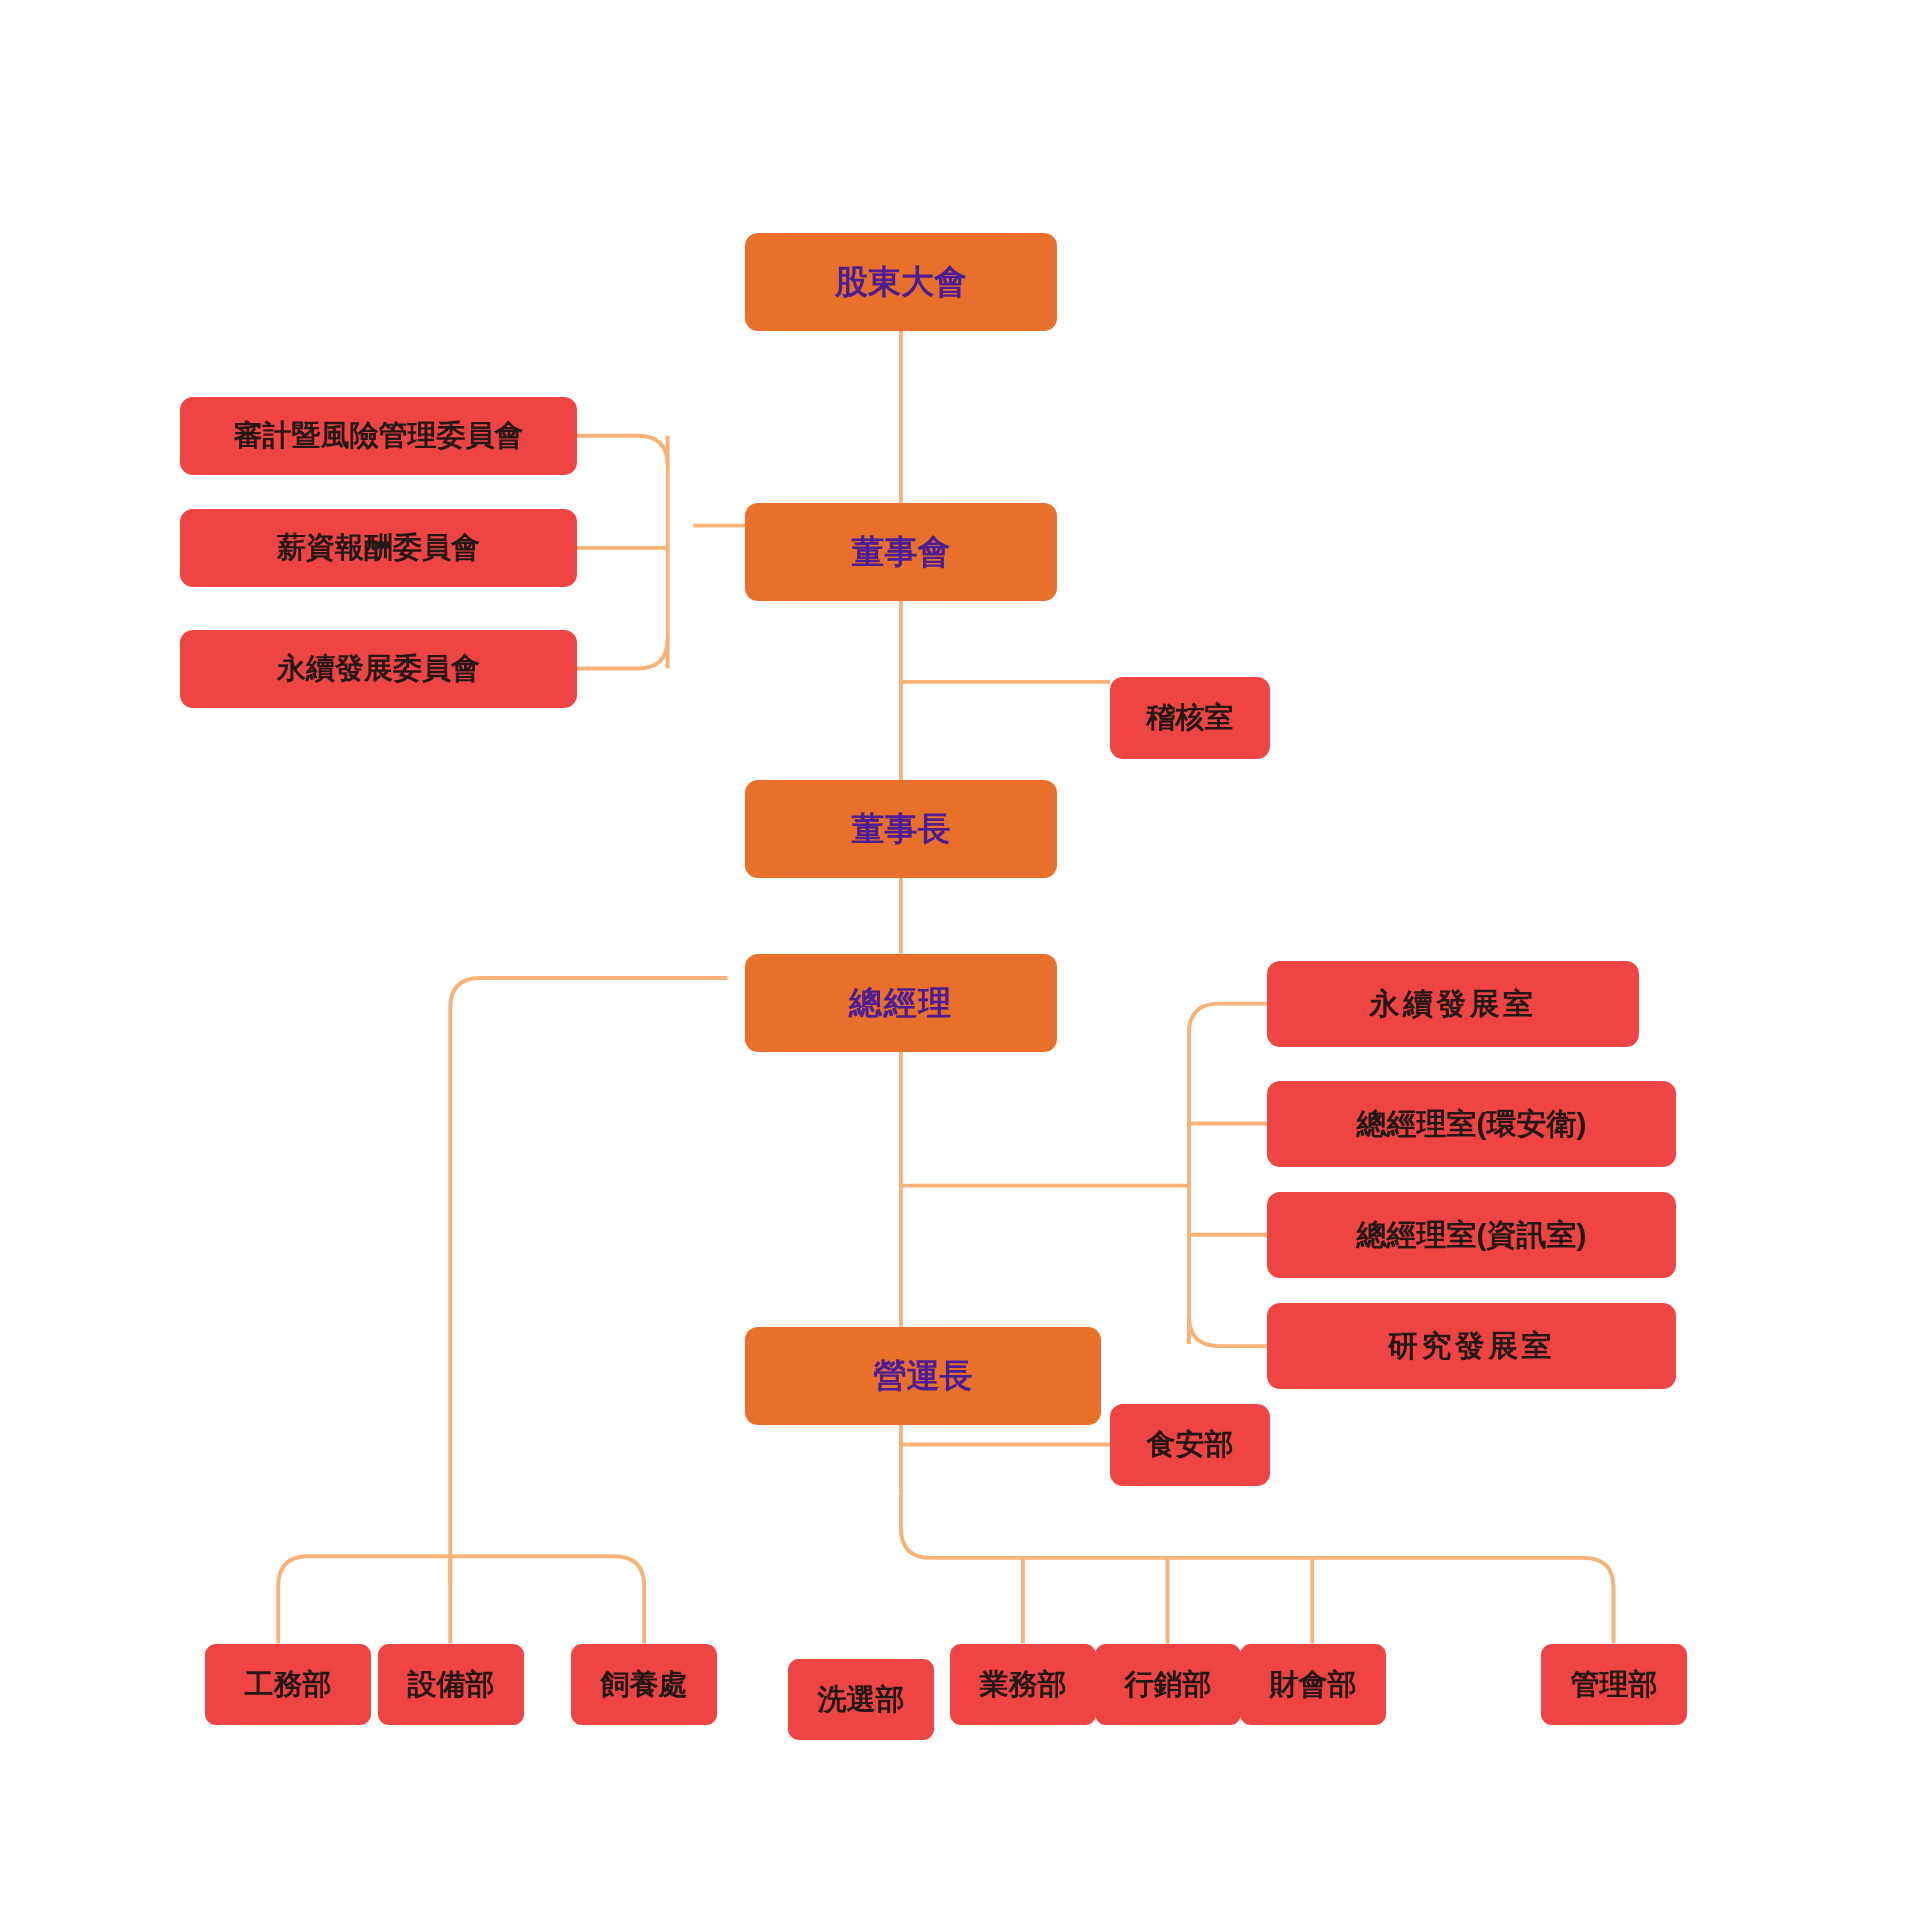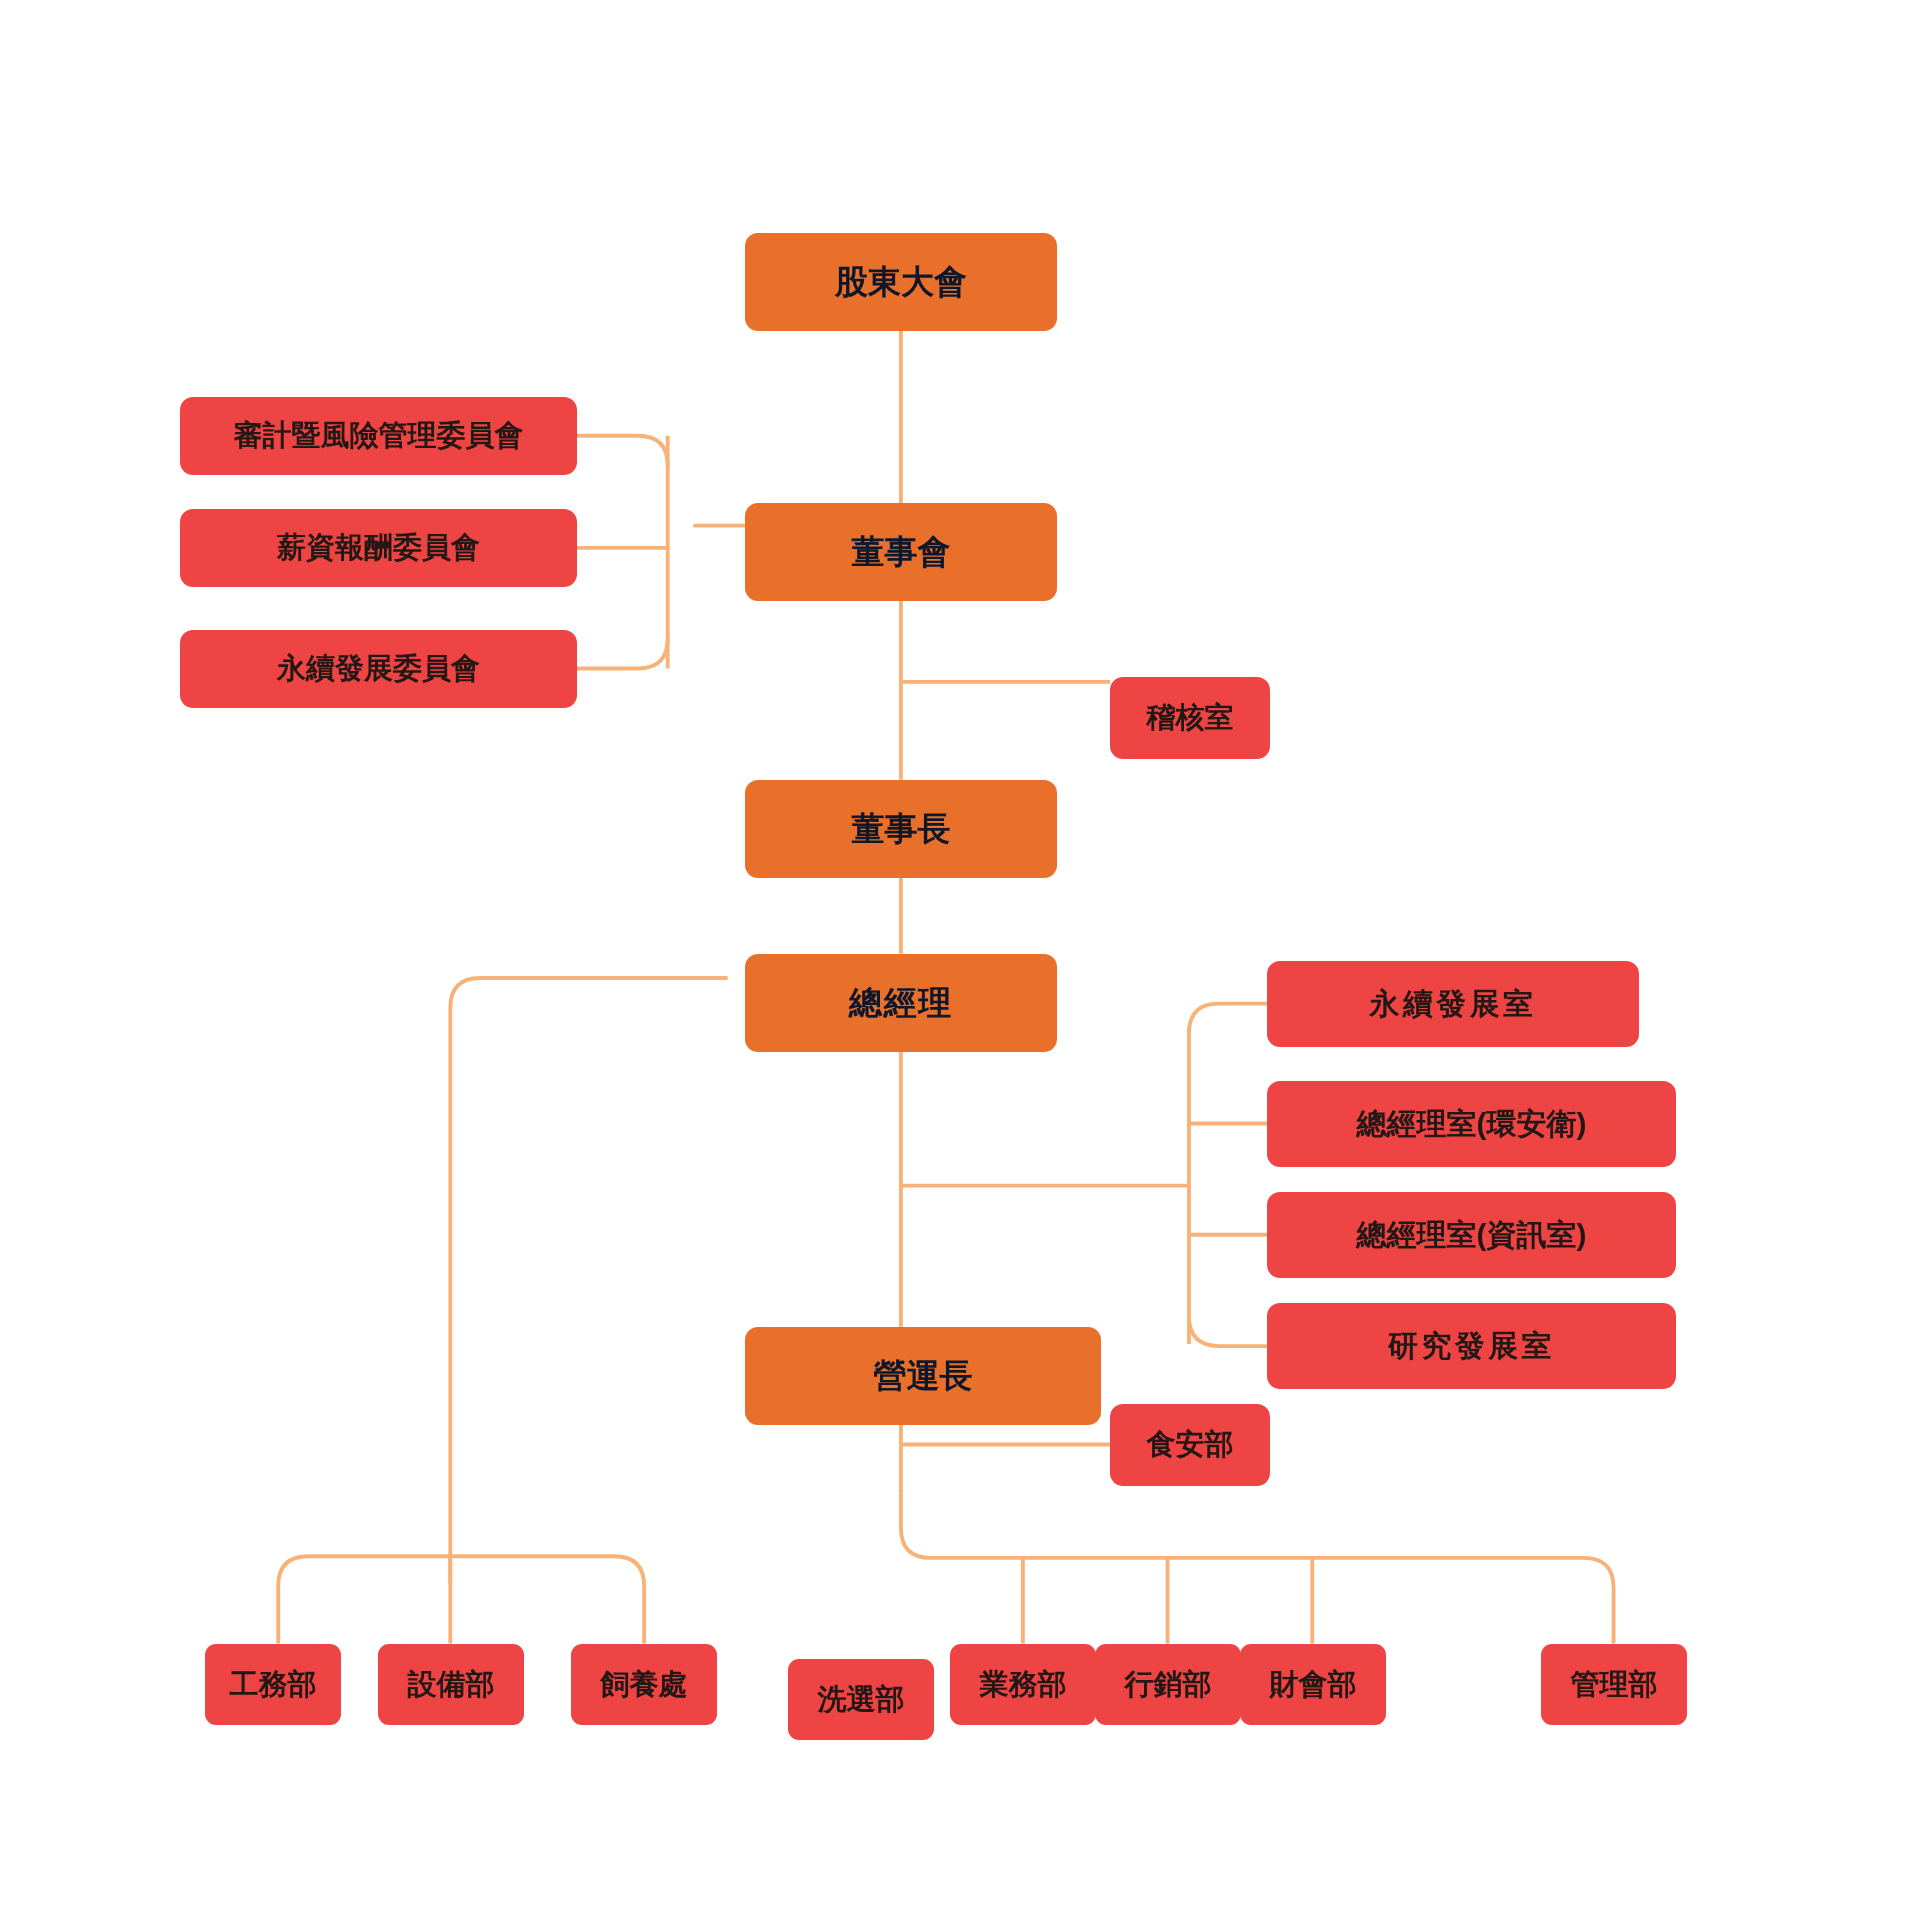--- a/index.html
+++ b/index.html
@@ -1,21 +1,21 @@
 <!DOCTYPE html>
 <html style="font-size:6.8px"><head>
 <meta charset="utf-8">
 <style>
   html,body{margin:0;padding:0;background:#ffffff;}
   body{width:1926px;height:1926px;font-family:"Liberation Sans","DejaVu Sans",sans-serif;}
   #stage{position:relative;width:1926px;height:1926px;background:#ffffff;overflow:hidden;}
   #wires{position:absolute;left:0;top:0;width:1926px;height:1926px;}
   .node{position:absolute;display:flex;align-items:center;justify-content:center;
         box-sizing:border-box;text-align:center;line-height:1.15;}
-  .node.primary{background:#E8702A;color:#0f172a;border-radius:13px;font-weight:700;}
+  .node.primary{background:#E8702A;color:#4c1d95;border-radius:13px;font-weight:700;}
   .node.sub{background:#ef4444;color:#231815;border-radius:13px;font-weight:700;}
   .node.dept{border-radius:11px;}
 </style>
 </head>
 <body>
 
 <div id="stage">
 
   <svg id="wires" viewBox="0 0 4500 4500" xmlns="http://www.w3.org/2000/svg">
     <g fill="none" stroke="#F8B278" stroke-width="9" stroke-linecap="butt">
@@ -107,21 +107,21 @@
   </div>
 
   <div class="node sub" style="left:1267px;top:1303px;width:409px;height:86px;font-size:30px;letter-spacing:3.4px;">
     <span>研究發展室</span>
   </div>
 
   <div class="node sub" style="left:1110px;top:1404px;width:160px;height:82px;font-size:29px;">
     <span>食安部</span>
   </div>
 
-  <div class="node sub dept" style="left:205px;top:1644px;width:136px;height:81px;font-size:29px;">
+  <div class="node sub dept" style="left:205px;top:1644px;width:166px;height:81px;font-size:29px;">
     <span>工務部</span>
   </div>
 
   <div class="node sub dept" style="left:378px;top:1644px;width:146px;height:81px;font-size:29px;">
     <span>設備部</span>
   </div>
 
   <div class="node sub dept" style="left:571px;top:1644px;width:146px;height:81px;font-size:29px;">
     <span>飼養處</span>
   </div>

